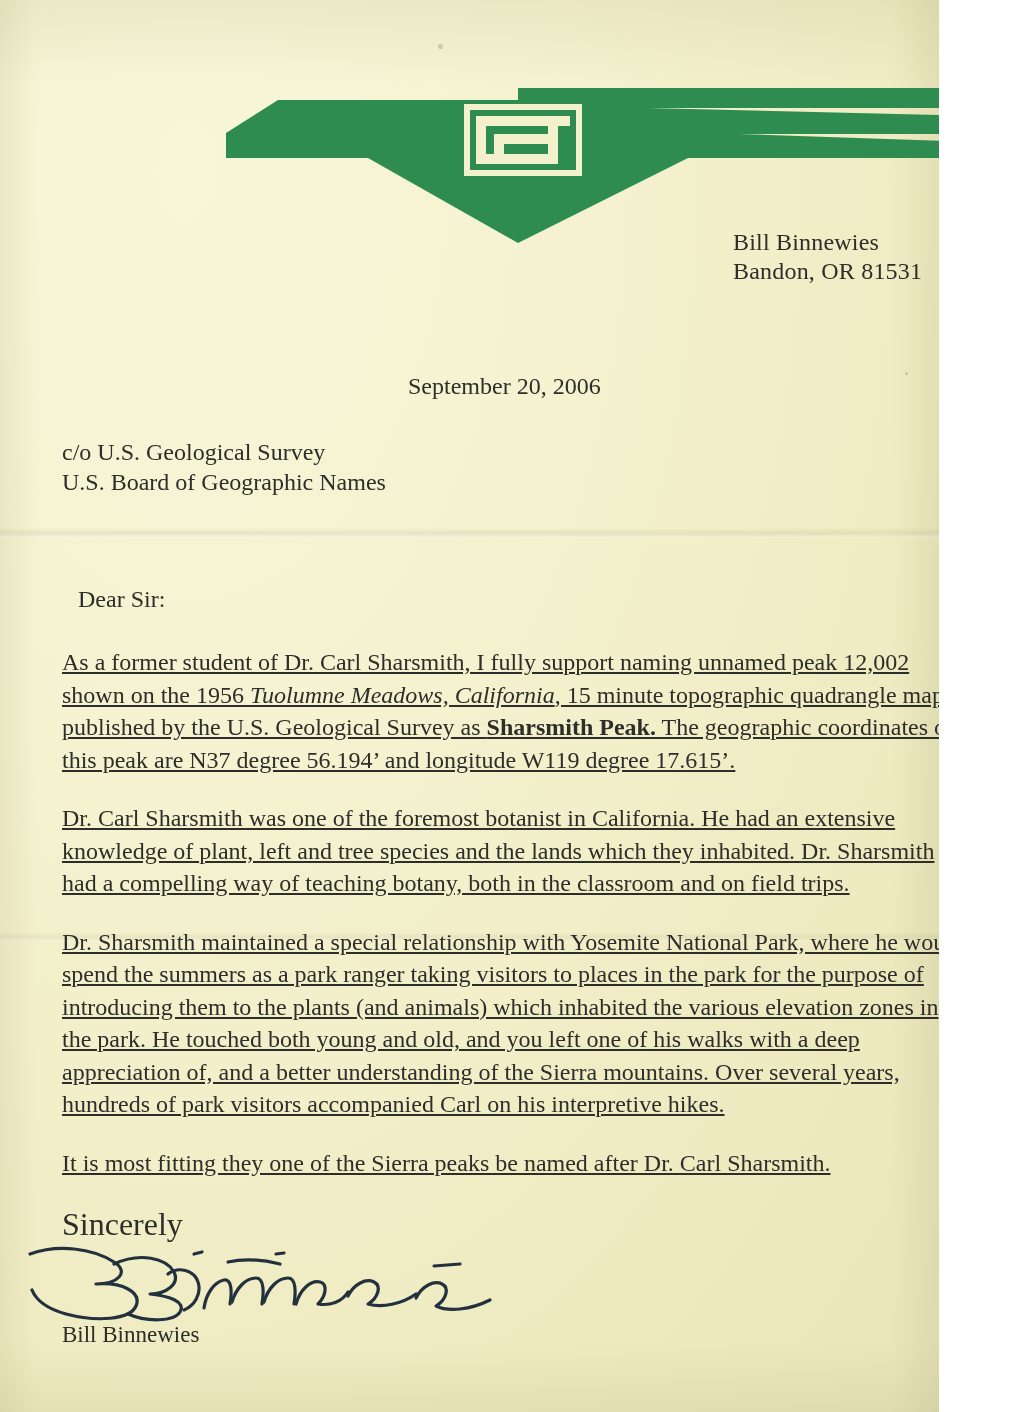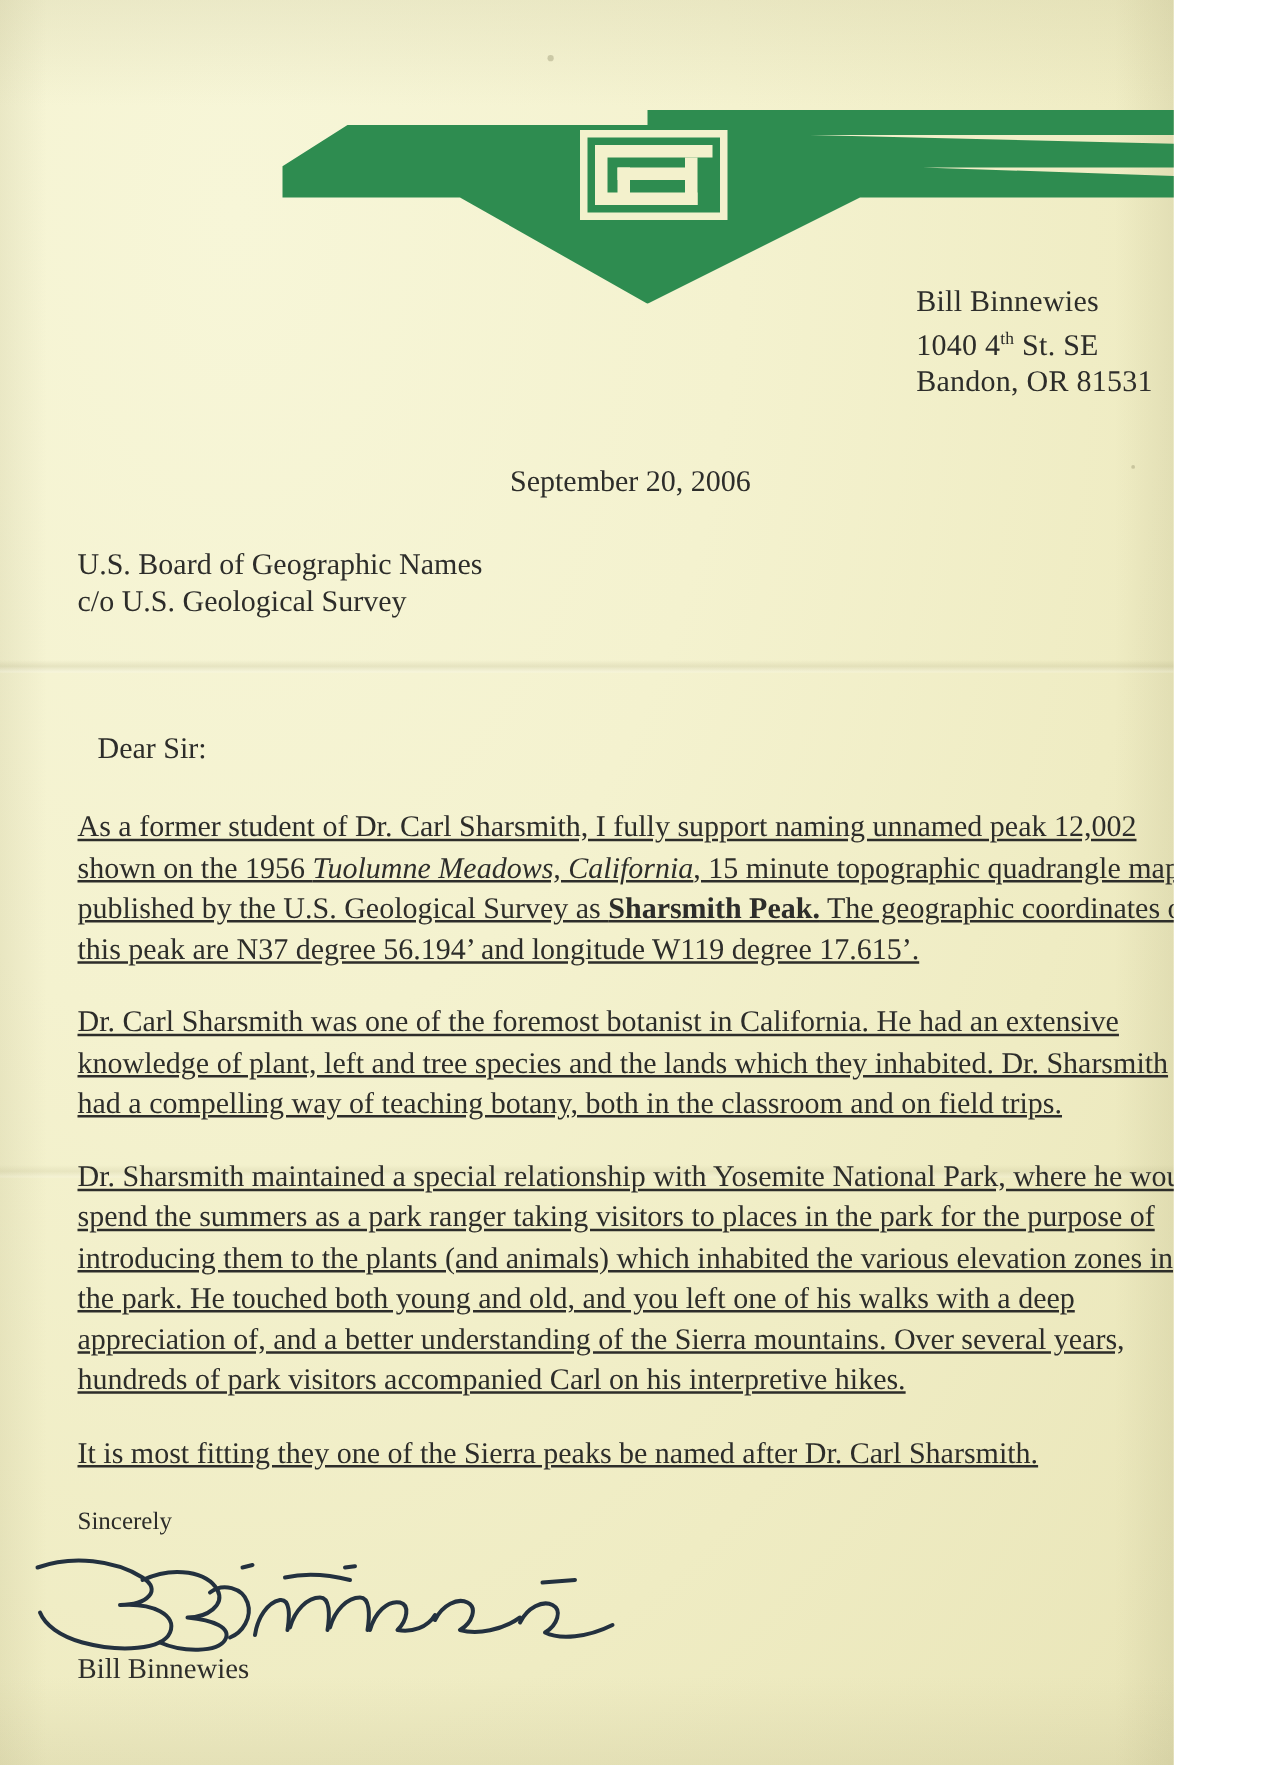--- a/index.html
+++ b/index.html
@@ -103,21 +103,21 @@
   }
   .body p { margin: 0 0 26px 0; }
   .body p:last-child { margin-bottom: 0; }
   .it { font-style: italic; }
   .bd { font-weight: bold; }
 
   .closing {
     position: absolute;
     left: 62px;
     top: 1206px;
-    font-size: 20px;
+    font-size: 32px;
   }
 
   .signature {
     position: absolute;
     left: 18px;
     top: 1236px;
     width: 520px;
     height: 96px;
   }
   .signature svg { display: block; width: 100%; height: 100%; }
@@ -161,29 +161,28 @@
         <path d="M258 76 h82 v10 h-82 z"></path>
         <path d="M330 48 h10 v38 h-10 z"></path>
         <path d="M276 56 h56 v10 h-56 z"></path>
         <path d="M276 56 h10 v22 h-10 z"></path>
       </g>
     </svg>
   </div>
 
   <div class="addr">
     <div>Bill Binnewies</div>
-    <div><span>1040 4</span><sup>th</sup><span> St. SE</span></div>
     <div>Bandon, OR 81531</div>
   </div>
 
   <div class="date">September 20, 2006</div>
 
   <div class="recipient">
+    <div>c/o U.S. Geological Survey</div>
     <div>U.S. Board of Geographic Names</div>
-    <div>c/o U.S. Geological Survey</div>
   </div>
 
   <div class="salutation">Dear Sir:</div>
 
   <div class="body">
     <p><span>As a former student of Dr. Carl Sharsmith, I fully support naming unnamed peak 12,002 shown on the 1956 </span><span class="it">Tuolumne Meadows, California</span><span>, 15 minute topographic quadrangle map published by the U.S. Geological Survey as </span><span class="bd">Sharsmith Peak.</span><span>  The geographic coordinates of this peak are N37 degree 56.194’ and longitude W119 degree 17.615’.</span></p>
     <p>Dr. Carl Sharsmith was one of the foremost botanist in California.  He had an extensive knowledge of plant, left and tree species and the lands which they inhabited.  Dr. Sharsmith had a compelling way of teaching botany, both in the classroom and on field trips.</p>
     <p>Dr. Sharsmith maintained a special relationship with Yosemite National Park, where he would spend the summers as a park ranger taking visitors to places in the park for the purpose of introducing them to the plants (and animals) which inhabited the various elevation zones in the park.  He touched both young and old, and you left one of his walks with a deep appreciation of, and a better understanding of the Sierra mountains.  Over several years, hundreds of park visitors accompanied Carl on his interpretive hikes.</p>
     <p>It is most fitting they one of the Sierra peaks be named after Dr. Carl Sharsmith.</p>
   </div>

